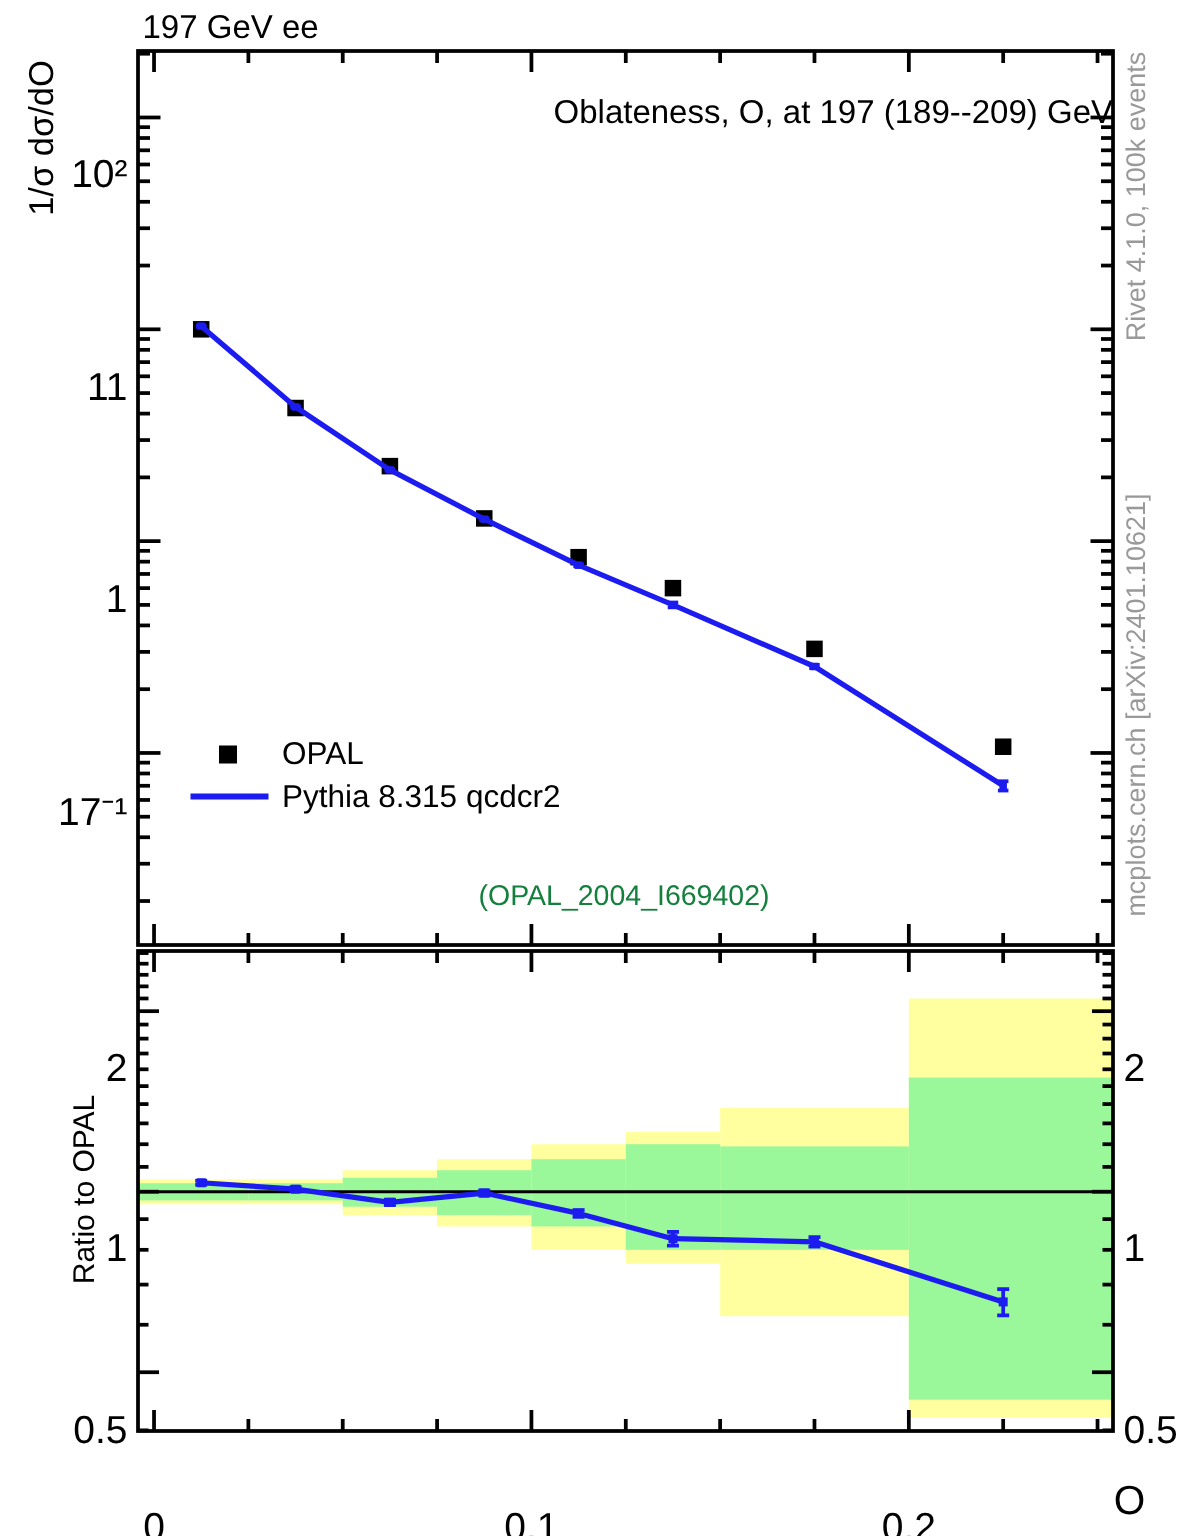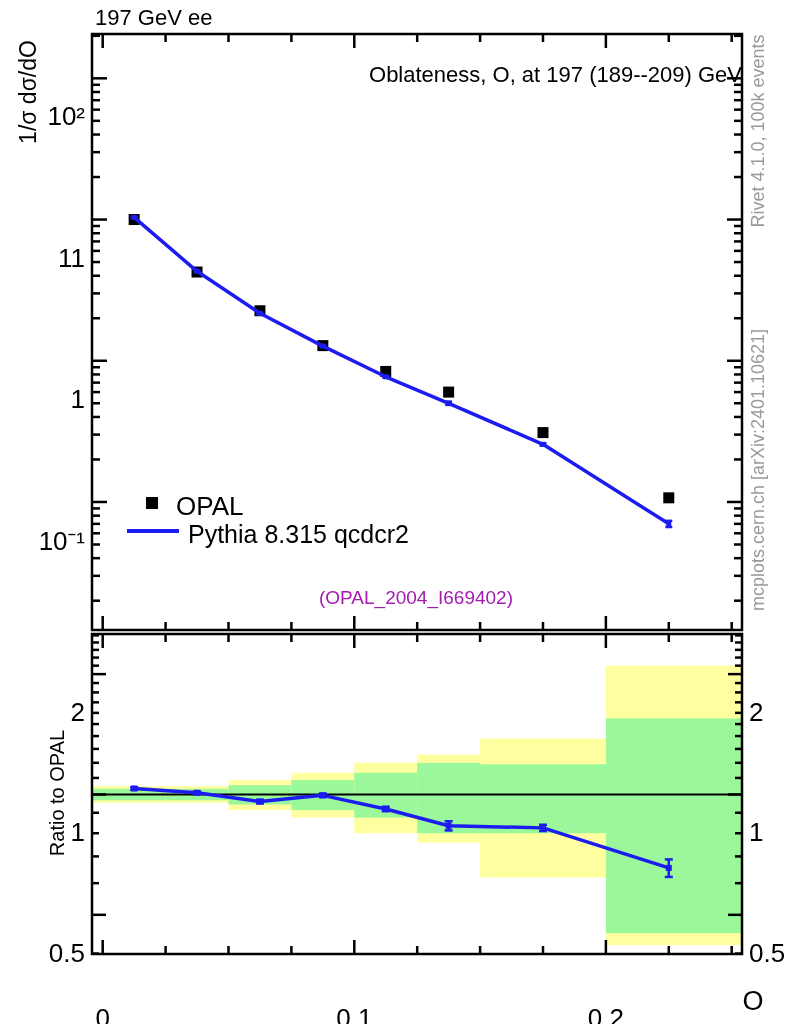--- a/index.html
+++ b/index.html
@@ -6,28 +6,28 @@
   .canvas{position:relative;width:786px;height:1024px;background:#fff;overflow:hidden;
           font-family:"Liberation Sans", sans-serif;color:#000;text-decoration:underline;}
   #chart-svg{position:absolute;left:0;top:0;}
   .txt{position:absolute;white-space:nowrap;}
   .header-left{left:95px;top:5px;font-size:22px;}
   .header-right{right:44px;top:5px;font-size:22px;}
   .plot-title{left:92px;top:62px;width:650px;text-align:right;font-size:22px;}
   .ylabel-main{left:28px;top:92px;font-size:23px;transform:translate(-50%,-50%) rotate(-90deg);}
   .ylabel-ratio{left:57px;top:793px;font-size:20px;transform:translate(-50%,-50%) rotate(-90deg);}
   .xlabel{left:753px;top:1001px;font-size:27px;transform:translate(-50%,-50%);}
-  .watermark{left:416px;top:598px;font-size:19px;color:#a21caf;transform:translate(-50%,-50%);}
+  .watermark{left:416px;top:598px;font-size:19px;color:#15803d;transform:translate(-50%,-50%);}
   .credit-top{left:758px;top:131px;font-size:18px;color:#999;transform:translate(-50%,-50%) rotate(-90deg);}
   .credit-bottom{left:758px;top:470px;font-size:18px;color:#999;transform:translate(-50%,-50%) rotate(-90deg);}
   .tick-label{position:absolute;font-size:26px;white-space:nowrap;margin-top:39px;}
   .legend-swatch-square{position:absolute;left:146px;top:497px;width:12px;height:12px;background:#000;}
   .legend-swatch-line{position:absolute;left:127px;top:529px;width:52px;height:4px;background:#1c1cf0;}
-  .legend-label-1{left:176px;top:491px;font-size:26px;}
-  .legend-label-2{left:188px;top:520px;font-size:25px;}
+  .legend-label-1{left:188px;top:491px;font-size:21px;}
+  .legend-label-2{left:188px;top:520px;font-size:21px;}
 </style>
 </head>
 <body>
 
 <div class="canvas">
   <svg id="chart-svg" width="786" height="1024">
       <g>
         <rect x="92" y="786.1686782991243" width="73.59202632088255" height="16.664127106822207" fill="#ffffa0"></rect>
         <rect x="165.59202632088255" y="786.1686782991243" width="62.899167795626084" height="16.664127106822207" fill="#ffffa0"></rect>
         <rect x="228.49119411650864" y="780.150160712321" width="62.899167795626084" height="29.937448553817717" fill="#ffffa0"></rect>
@@ -311,21 +311,21 @@
 
   <div>
     <span class="legend-swatch-square"></span>
     <span class="txt legend-label-1">OPAL</span>
     <span class="legend-swatch-line"></span>
     <span class="txt legend-label-2">Pythia 8.315 qcdcr2</span>
   </div>
 <span class="tick-label" style="right: 701px; top: 78.3235px; transform: translateY(-52%);">10²</span>
     <span class="tick-label" style="right: 701px; top: 219.541px; transform: translateY(-52%);">11</span>
     <span class="tick-label" style="right: 701px; top: 360.758px; transform: translateY(-52%);">1</span>
-    <span class="tick-label" style="right: 701px; top: 501.975px; transform: translateY(-52%);">10⁻¹</span>
+    <span class="tick-label" style="right: 701px; top: 501.975px; transform: translateY(-52%);">17⁻¹</span>
     <span class="tick-label" style="right: 701px; top: 674.127px; transform: translateY(-52%);">2</span>
     <span class="tick-label" style="left: 749px; top: 674.127px; transform: translateY(-52%);">2</span>
     <span class="tick-label" style="right: 701px; top: 794.474px; transform: translateY(-52%);">1</span>
     <span class="tick-label" style="left: 749px; top: 794.474px; transform: translateY(-52%);">1</span>
     <span class="tick-label" style="right: 701px; top: 914.822px; transform: translateY(-52%);">0.5</span>
     <span class="tick-label" style="left: 749px; top: 914.822px; transform: translateY(-52%);">0.5</span>
     <span class="tick-label" style="left: 102.693px; top: 979px; transform: translate(-50%, -50%);">0</span>
     <span class="tick-label" style="left: 354.29px; top: 979px; transform: translate(-50%, -50%);">0.1</span>
     <span class="tick-label" style="left: 605.886px; top: 979px; transform: translate(-50%, -50%);">0.2</span>
   </div>

